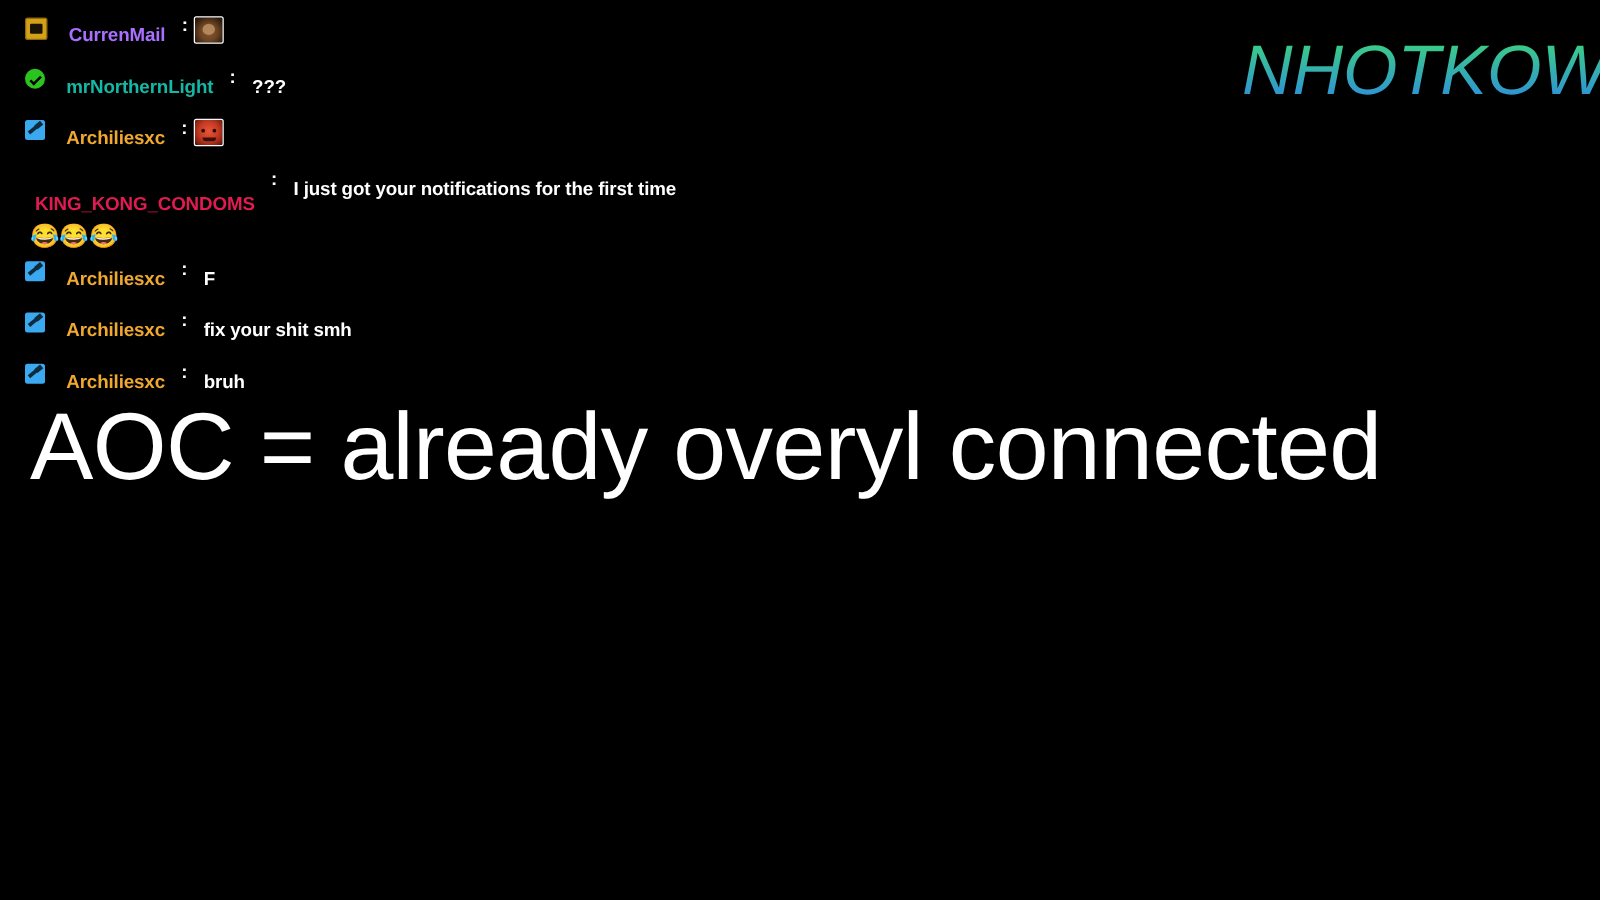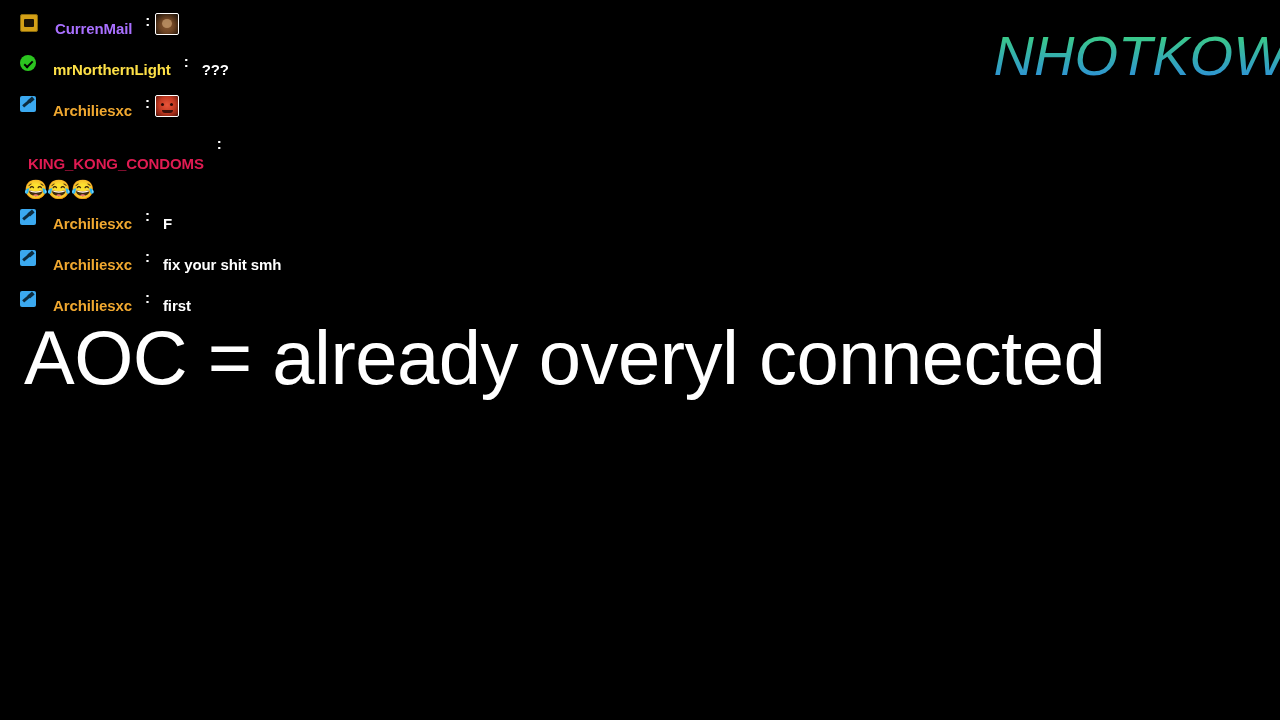--- a/index.html
+++ b/index.html
@@ -215,36 +215,37 @@
 
     <div class="chat-message">
       <span class="badge badge-gold"></span>
       <span class="chat-username" style="color: rgb(169, 112, 255);">CurrenMail</span>
       <span class="chat-colon">:</span>
       <span class="emote emote-monkey"></span>
     </div>
 
     <div class="chat-message">
       <span class="badge badge-verified"></span>
-      <span class="chat-username" style="color: #fde047;">mrNorthernLight</span>
+      <span class="chat-username" style="color: #14b8a6;">mrNorthernLight</span>
       <span class="chat-colon">:</span>
       <span class="chat-text">???</span>
     </div>
 
     <div class="chat-message">
       <span class="badge badge-mod"></span>
       <span class="chat-username" style="color: rgb(240, 168, 48);">Archiliesxc</span>
       <span class="chat-colon">:</span>
       <span class="emote emote-redface"></span>
     </div>
 
     <div class="chat-message" style="padding-bottom:0;">
 
       <span class="chat-username" style="color: rgb(224, 27, 82); margin-top: 12px;">KING_KONG_CONDOMS</span>
       <span class="chat-colon">:</span>
+      <span class="chat-text">I just got your notifications for the first time</span>
     </div>
     <div class="emoji-line">😂😂😂</div>
 
     <div class="chat-message">
       <span class="badge badge-mod"></span>
       <span class="chat-username" style="color: rgb(240, 168, 48);">Archiliesxc</span>
       <span class="chat-colon">:</span>
       <span class="chat-text">F</span>
     </div>
 
@@ -252,21 +253,21 @@
       <span class="badge badge-mod"></span>
       <span class="chat-username" style="color: rgb(240, 168, 48);">Archiliesxc</span>
       <span class="chat-colon">:</span>
       <span class="chat-text">fix your shit smh</span>
     </div>
 
     <div class="chat-message">
       <span class="badge badge-mod"></span>
       <span class="chat-username" style="color: rgb(240, 168, 48);">Archiliesxc</span>
       <span class="chat-colon">:</span>
-      <span class="chat-text">first</span>
+      <span class="chat-text">bruh</span>
     </div>
 
   </div>
 
   <div id="channel-logo" style="background-image: linear-gradient(rgb(63, 224, 106) 0%, rgb(42, 127, 240) 100%); margin-left: 19px;">NHOTKOW</div>
 
   <div id="caption" style="color: rgb(255, 255, 255);">AOC = already overyl connected</div>
 
 </div>
 

